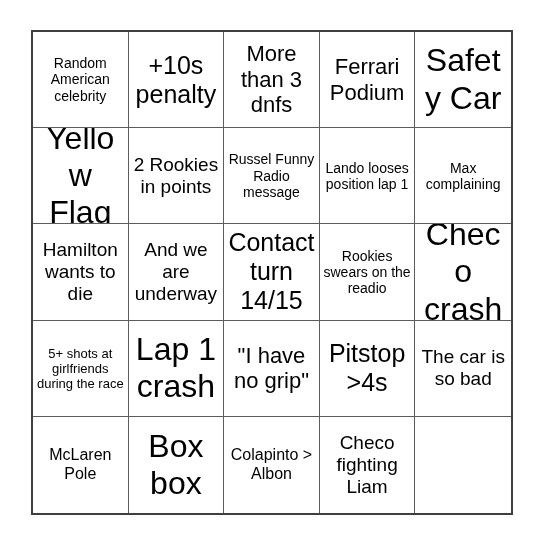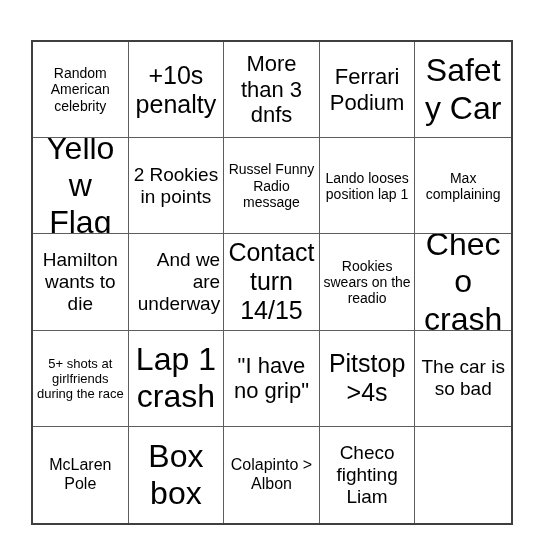--- a/index.html
+++ b/index.html
@@ -10,21 +10,21 @@
   body {
     width: 544px;
     height: 544px;
     font-family: "Liberation Sans", sans-serif;
     color: #000000;
     overflow: hidden;
   }
   #bingo-card {
     position: absolute;
     left: 31px;
-    top: 40px;
+    top: 30px;
     width: 482px;
     height: 485px;
     box-sizing: border-box;
     border: 2px solid #3f3f3f;
     background: #ffffff;
     display: grid;
     grid-template-columns: repeat(5, 1fr);
     grid-template-rows: repeat(5, 1fr);
   }
   .bingo-cell {
@@ -86,21 +86,21 @@
     </div>
     <div class="bingo-cell fs-xs" style="border-right-color: rgb(93, 93, 93); border-bottom-color: rgb(93, 93, 93); justify-content: flex-end;">
       <span class="cell-text">Lando looses position lap 1</span>
     </div>
     <div class="bingo-cell fs-xs" style="border-right-color: rgb(93, 93, 93); border-bottom-color: rgb(93, 93, 93);">
       <span class="cell-text">Max complaining</span>
     </div>
     <div class="bingo-cell fs-md" style="border-right-color: rgb(93, 93, 93); border-bottom-color: rgb(93, 93, 93); align-items: center;">
       <span class="cell-text">Hamilton wants to die</span>
     </div>
-    <div class="bingo-cell fs-md" style="border-right-color: rgb(93, 93, 93); border-bottom-color: rgb(93, 93, 93); text-align: right;">
+    <div class="bingo-cell fs-md" style="border-right-color: rgb(93, 93, 93); border-bottom-color: rgb(93, 93, 93);">
       <span class="cell-text">And we are underway</span>
     </div>
     <div class="bingo-cell fs-xl" style="border-right-color: rgb(93, 93, 93); border-bottom-color: rgb(93, 93, 93);">
       <span class="cell-text">Contact turn 14/15</span>
     </div>
     <div class="bingo-cell fs-xs" style="border-right-color: rgb(93, 93, 93); border-bottom-color: rgb(93, 93, 93);">
       <span class="cell-text">Rookies swears on the readio</span>
     </div>
     <div class="bingo-cell fs-xxl" style="border-right-color: rgb(93, 93, 93); border-bottom-color: rgb(93, 93, 93);">
       <span class="cell-text">Checo crash</span>

